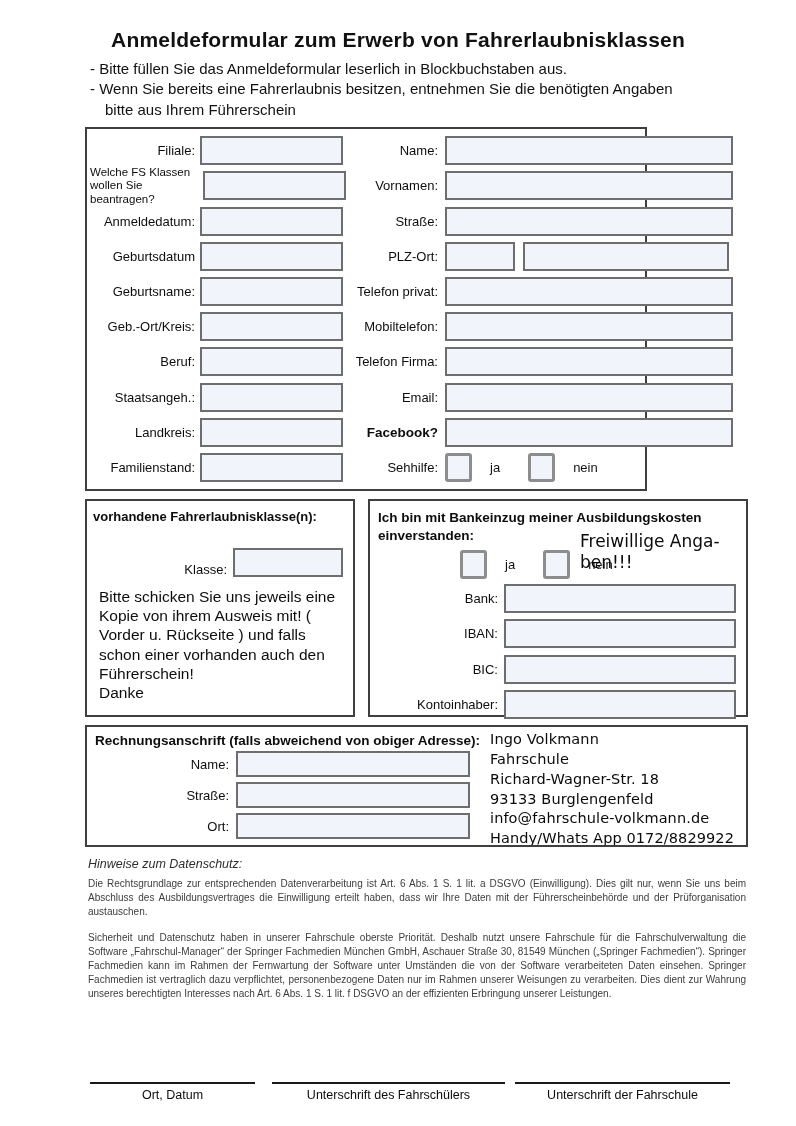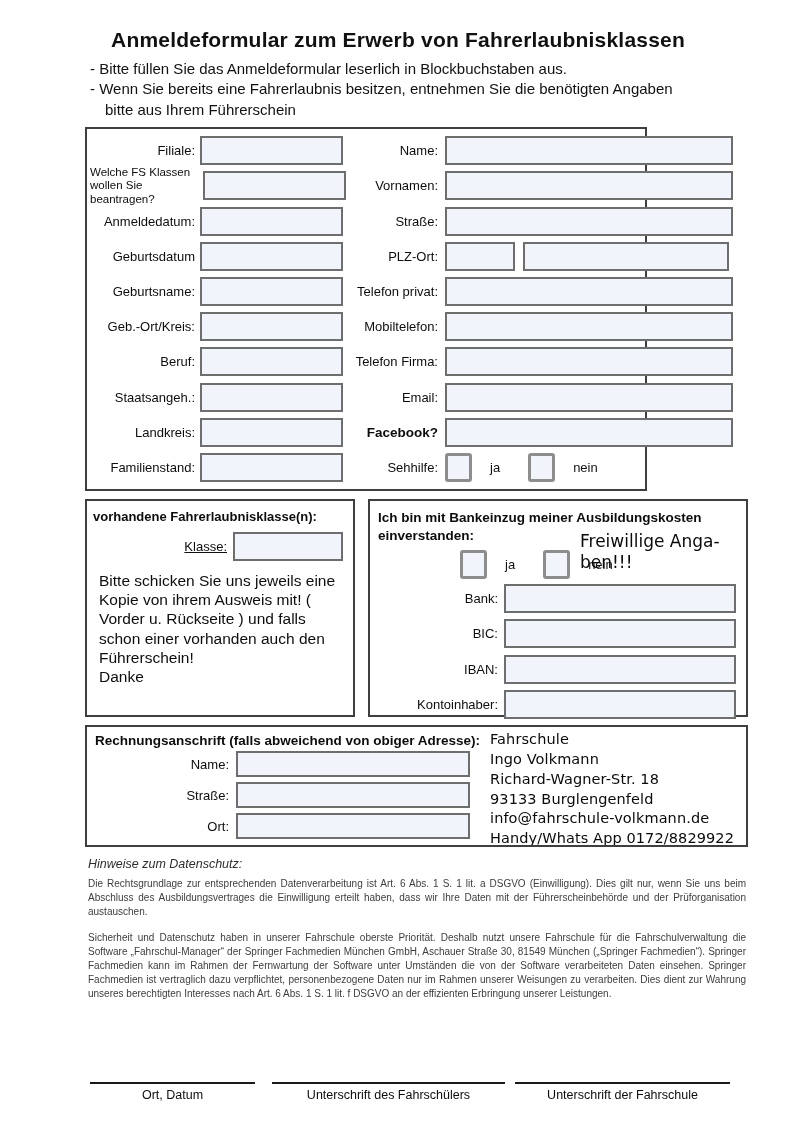--- a/index.html
+++ b/index.html
@@ -30,21 +30,21 @@
   .fbox.plz-small{width:66px;margin-right:8px;}
   .fbox.plz-large{width:202px;}
   .checkbox{width:21px;height:23px;border:3px solid #8d8d8d;border-radius:3px;background:#f1f4fa;flex:none;}
   .cb-label{font-size:13px;margin-left:18px;}
   .cb-gap{width:28px;flex:none;}
 
   
   #mid{display:flex;margin:8px 0 0 85px;gap:13px;}
   #license-box{width:270px;height:218px;padding:8px 6px;}
   .sec-header{font-weight:bold;font-size:13px;color:#0d0d0d;}
-  .klasse-row{display:flex;align-items:center;margin-top:8px;text-decoration:underline;}
+  .klasse-row{display:flex;align-items:flex-end;margin-top:24px;}
   .klasse-row .lbl{width:134px;padding-right:6px;flex:none;}
   .klasse-row .fbox{width:106px;}
   .license-note{font-size:15.5px;line-height:1.24;margin:10px 0 0 6px;color:#0d0d0d;}
   #bank-box{width:380px;height:218px;padding:8px 8px;position:relative;}
   .sec-header.bank{font-size:13.5px;line-height:1.3;width:330px;}
   .bank-cb-row{display:flex;align-items:center;margin:6px 0 2px 82px;}
   .volunteer{position:absolute;top:30px;right:6px;width:160px;font-family:"DejaVu Sans",sans-serif;font-size:17px;line-height:1.25;color:#0a0a0a;}
   .bank-row{display:flex;align-items:center;height:35.2px;}
   .bank-row .lbl{width:120px;padding-right:6px;flex:none;}
   .bank-row .fbox{width:228px;}
@@ -196,25 +196,25 @@
     </div>
     <div class="volunteer">
       <div>Freiwillige Anga-</div>
       <div>ben!!!</div>
     </div>
     <div class="bank-row">
       <div class="lbl">Bank:</div>
       <div class="fbox"></div>
     </div>
     <div class="bank-row">
+      <div class="lbl">IBAN:</div>
+      <div class="fbox"></div>
+    </div>
+    <div class="bank-row">
       <div class="lbl">BIC:</div>
-      <div class="fbox"></div>
-    </div>
-    <div class="bank-row">
-      <div class="lbl">IBAN:</div>
       <div class="fbox"></div>
     </div>
     <div class="bank-row">
       <div class="lbl">Kontoinhaber:</div>
       <div class="fbox"></div>
     </div>
   </div>
 </div>
 
 <div class="box" id="invoice-box">
@@ -225,22 +225,22 @@
   </div>
   <div class="inv-row">
     <div class="lbl">Straße:</div>
     <div class="fbox"></div>
   </div>
   <div class="inv-row">
     <div class="lbl">Ort:</div>
     <div class="fbox"></div>
   </div>
   <div class="school">
+    <div>Ingo Volkmann</div>
     <div>Fahrschule</div>
-    <div>Ingo Volkmann</div>
     <div>Richard-Wagner-Str. 18</div>
     <div>93133 Burglengenfeld</div>
     <div>info@fahrschule-volkmann.de</div>
     <div>Handy/Whats App 0172/8829922</div>
   </div>
 </div>
 
 <div id="privacy">
   <div class="privacy-header">Hinweise zum Datenschutz:</div>
   <div class="privacy-p">Die Rechtsgrundlage zur entsprechenden Datenverarbeitung ist Art. 6 Abs. 1 S. 1 lit. a DSGVO (Einwilligung). Dies gilt nur, wenn Sie uns beim Abschluss des Ausbildungsvertrages die Einwilligung erteilt haben, dass wir Ihre Daten mit der Führerscheinbehörde und der Prüforganisation austauschen.</div>

